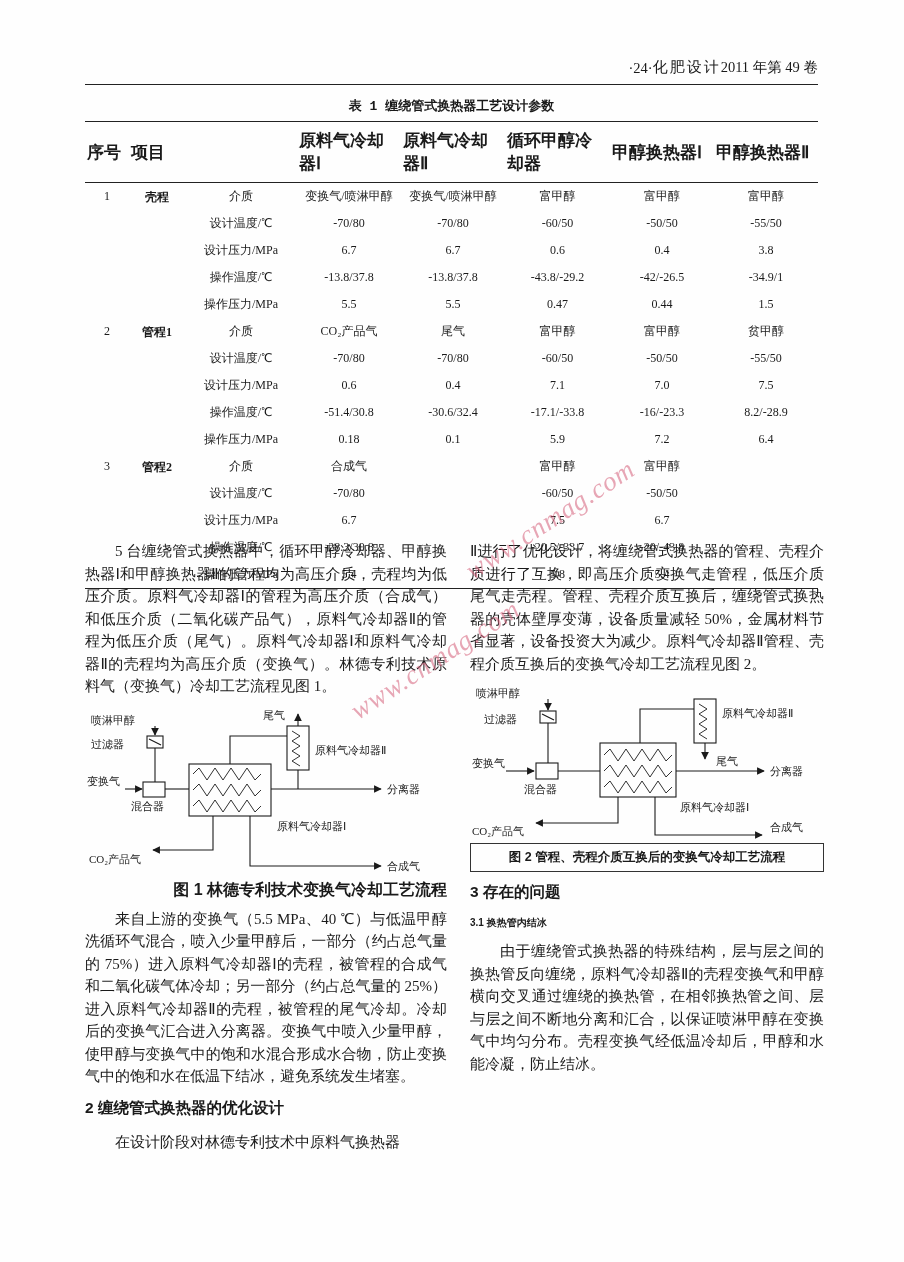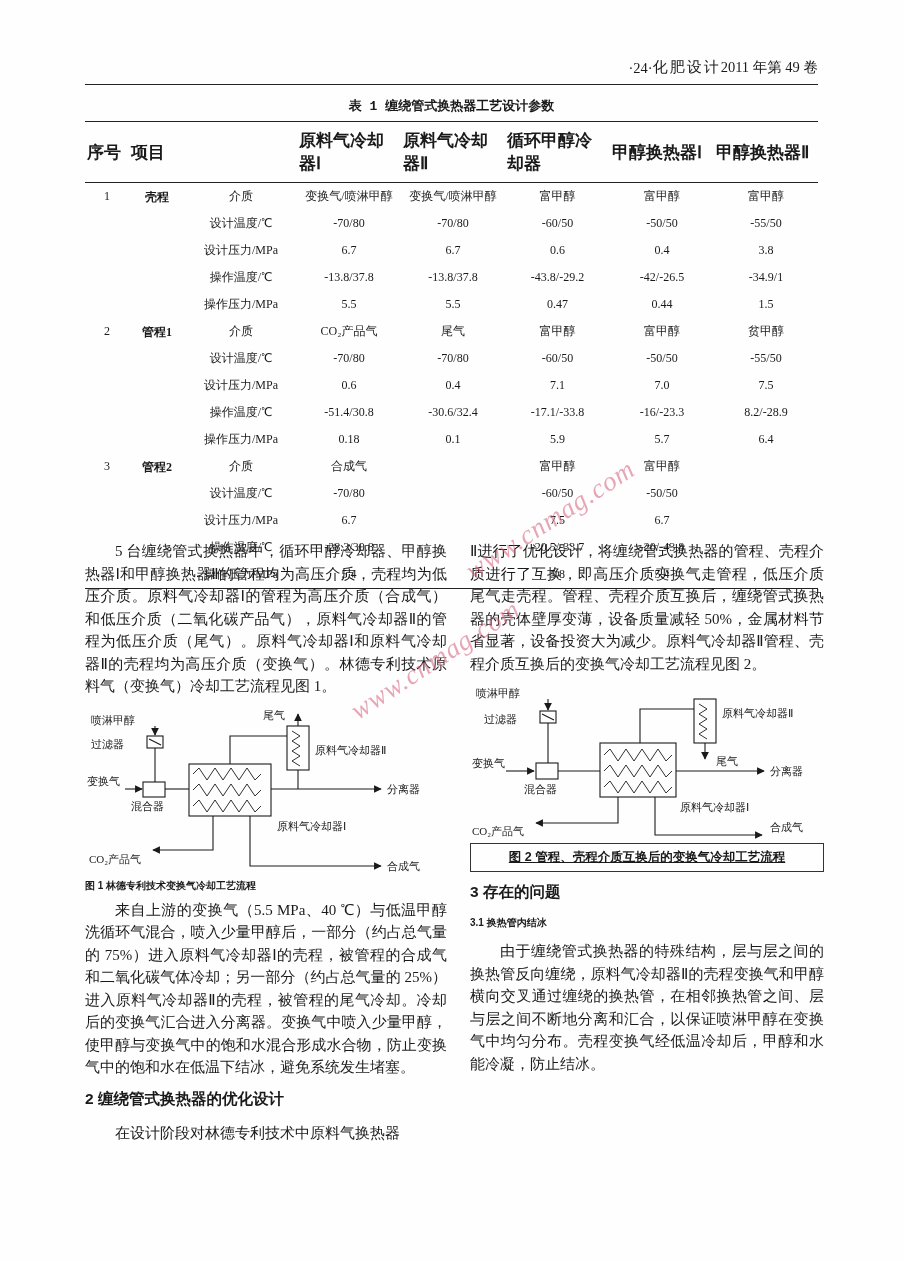--- a/index.html
+++ b/index.html
@@ -43,28 +43,27 @@
   .sec-heading {
     font-family:"Liberation Sans", sans-serif; font-weight:bold;
     font-size:15.5px; margin:8px 0 12px;
   }
   .subsec-heading {
     font-family:"Liberation Sans", sans-serif; font-weight:bold;
     font-size:10px; margin:4px 0 10px;
   }
   figure { margin:8px 0 6px; }
   figcaption {
-    text-align:left; font-weight:bold; font-size:10px; margin-top:2px;
+    text-align:right; font-weight:bold; font-size:16px; margin-top:2px;
     font-family:"Liberation Sans", sans-serif;
   }
   .fig2-caption-box {
     border:1px solid #333; padding:4px 7px; margin-top:2px;
     text-align:center; font-weight:bold; font-size:12.5px;
     font-family:"Liberation Sans", sans-serif;
-    text-decoration:underline;
   }
   svg.flow { display:block; }
   svg.flow text { font-size:11px; font-family:"Liberation Serif", serif; fill:#1a1a1a; }
   svg.flow .pipes { stroke:#1a1a1a; stroke-width:1.1; fill:none; }
   svg.flow .coil  { stroke:#1a1a1a; stroke-width:0.9; fill:none; }
   
   .wm {
     position:absolute; z-index:5; pointer-events:none;
     color:#d5607a; opacity:0.55; font-style:italic;
     font-size:27px; letter-spacing:1px;
@@ -186,21 +185,21 @@
         <td>-30.6/32.4</td>
         <td>-17.1/-33.8</td>
         <td>-16/-23.3</td>
         <td>8.2/-28.9</td>
       </tr>
       <tr>
         <td>操作压力/MPa</td>
         <td>0.18</td>
         <td>0.1</td>
         <td>5.9</td>
-        <td>5.7</td>
+        <td>7.2</td>
         <td>6.4</td>
       </tr>
 
       <tr>
         <td rowspan="5" class="gtop">3</td>
         <td rowspan="5" class="gtop gname">管程2</td>
         <td>介质</td>
         <td>合成气</td>
         <td></td>
         <td>富甲醇</td>

